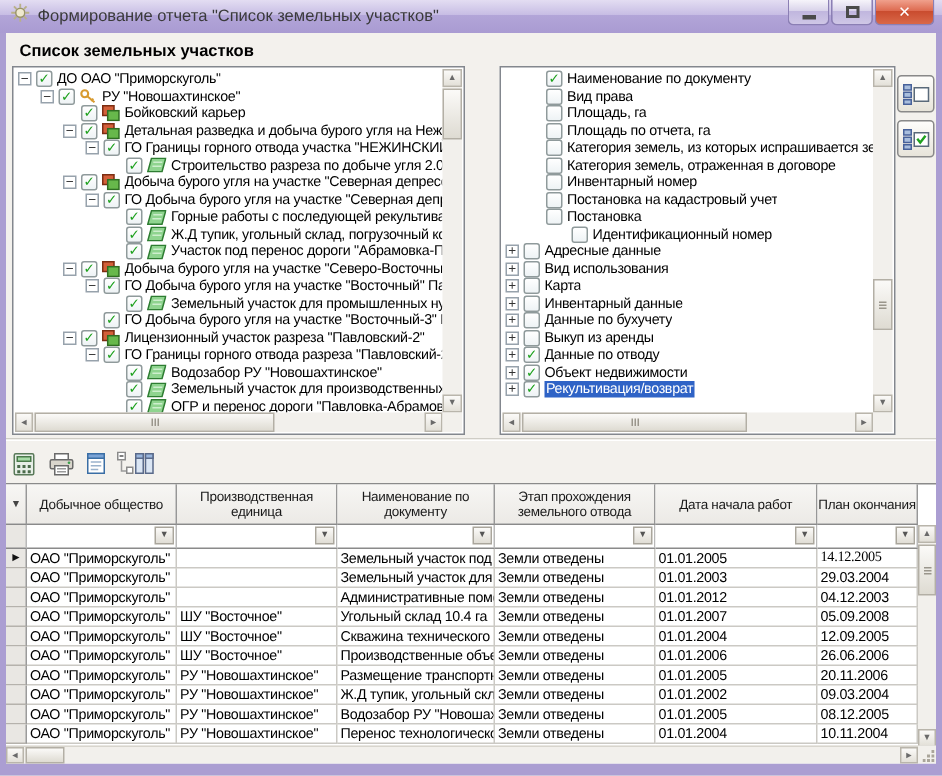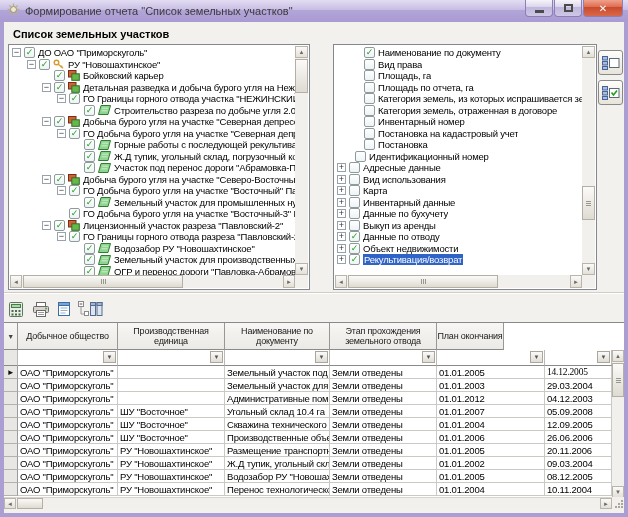--- a/index.html
+++ b/index.html
@@ -9,21 +9,21 @@
     background:linear-gradient(#e3ddf2,#c7bde4 45%,#b2a5d8 46%,#a99bd2); display:flex; align-items:center; }
   .app-icon { margin:0 5px 0 7px; flex:none; }
   .title-text { font-size:11px; color:#3a3a3a; white-space:nowrap; }
   .win-controls { position:absolute; right:5px; top:0; display:flex; }
   .wbtn { width:28px; height:17px; border:1px solid #8b7fb4; border-top:none; border-radius:0 0 4px 4px;
     background:linear-gradient(#f6f4fa,#d9d3ea 45%,#c0b6de 46%,#cfc7e6); display:flex; align-items:center; justify-content:center;
     font-size:9px; color:#444; margin-left:1px; }
   .wbtn.close { width:40px; background:linear-gradient(#f0a08c,#dd6a50 45%,#c94b2e 46%,#d96848); color:#fff; font-size:10px; }
   .glyph-min { width:9px; height:3px; background:#4a4a4a; margin-top:7px; }
   .glyph-max { width:9px; height:8px; border:2px solid #4a4a4a; }
-  .client { position:absolute; left:4px; top:22px; width:620px; height:491px; background:#f3f1ed; }
+  .client { position:absolute; left:4px; top:22px; width:620px; height:409px; background:#f3f1ed; }
   .panel-title { position:absolute; font-size:11px; font-weight:bold; color:#000; white-space:nowrap; }
   .treebox { position:absolute; background:#fff; border:1px solid #83878e; }
   .tree { position:absolute; left:1px; top:1px; right:14px; bottom:14px; overflow:hidden; padding-top:1px; }
   .trow { display:flex; align-items:center; height:11.5px; white-space:nowrap; }
   .exp { width:9px; height:9px; border:1px solid #97a2ac; background:#fff; font-size:9px; line-height:6px; text-align:center;
     color:#333; margin-right:3px; flex:none; }
   .expsp { width:12px; flex:none; }
   .cb { width:11px; height:11px; border:1px solid #8f9a9b; border-radius:2px; background:linear-gradient(#fff,#eef3f5);
     font-size:9px; line-height:9px; text-align:center; color:#1ea11e; font-weight:bold; margin-right:3px; flex:none; }
   .ticon { margin-right:3px; flex:none; }
@@ -323,21 +323,21 @@
           <div class="trow" style="padding-left: 17px;">
             <span class="expsp"></span>
             <span class="cb"></span>
             <span class="tlabel">Постановка на кадастровый учет</span>
           </div>
           <div class="trow" style="padding-left: 17px;">
             <span class="expsp"></span>
             <span class="cb"></span>
             <span class="tlabel">Постановка</span>
           </div>
-          <div class="trow" style="padding-left: 8px; align-items: center;">
+          <div class="trow" style="padding-left: 34px; align-items: center;">
             <span class="expsp"></span>
             <span class="cb"></span>
             <span class="tlabel">Идентификационный номер</span>
           </div>
           <div class="trow" style="padding-left: 2px;">
             <span class="exp">+</span>
             <span class="cb"></span>
             <span class="tlabel">Адресные данные</span>
           </div>
           <div class="trow" style="padding-left: 2px;">
@@ -482,20 +482,21 @@
 
     <div class="grid">
       <div class="ghead" id="grid-head">
           <div class="gcell" style="width: 14px;"><span class="corner-arr">▼</span></div>
           <div class="gcell" style="width: 100px;">Добычное общество</div>
           <div class="gcell" style="width: 107px;">Производственная единица</div>
           <div class="gcell" style="width: 105px;">Наименование по
 документу</div>
           <div class="gcell" style="width: 107px;">Этап прохождения
 земельного отвода</div>
+          <div class="gcell" style="width: 108px;">Дата начала работ</div>
           <div class="gcell" style="width: 67px;">План окончания</div>
         </div>
       <div class="gfilter" id="grid-filter">
           <div class="fcell gsel" style="width: 14px;"></div>
           <div class="fcell" style="width: 100px;">
             <span class="fdrop">▼</span>
           </div>
           <div class="fcell" style="width: 107px;">
             <span class="fdrop">▼</span>
           </div>

